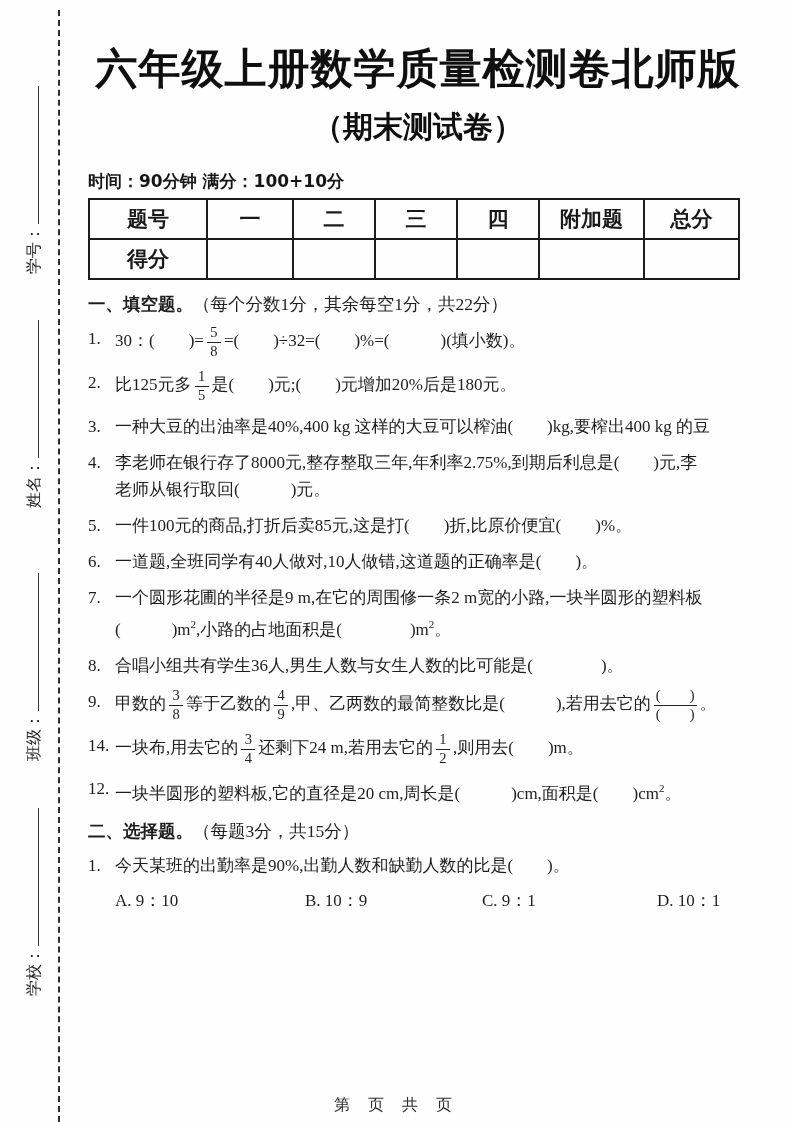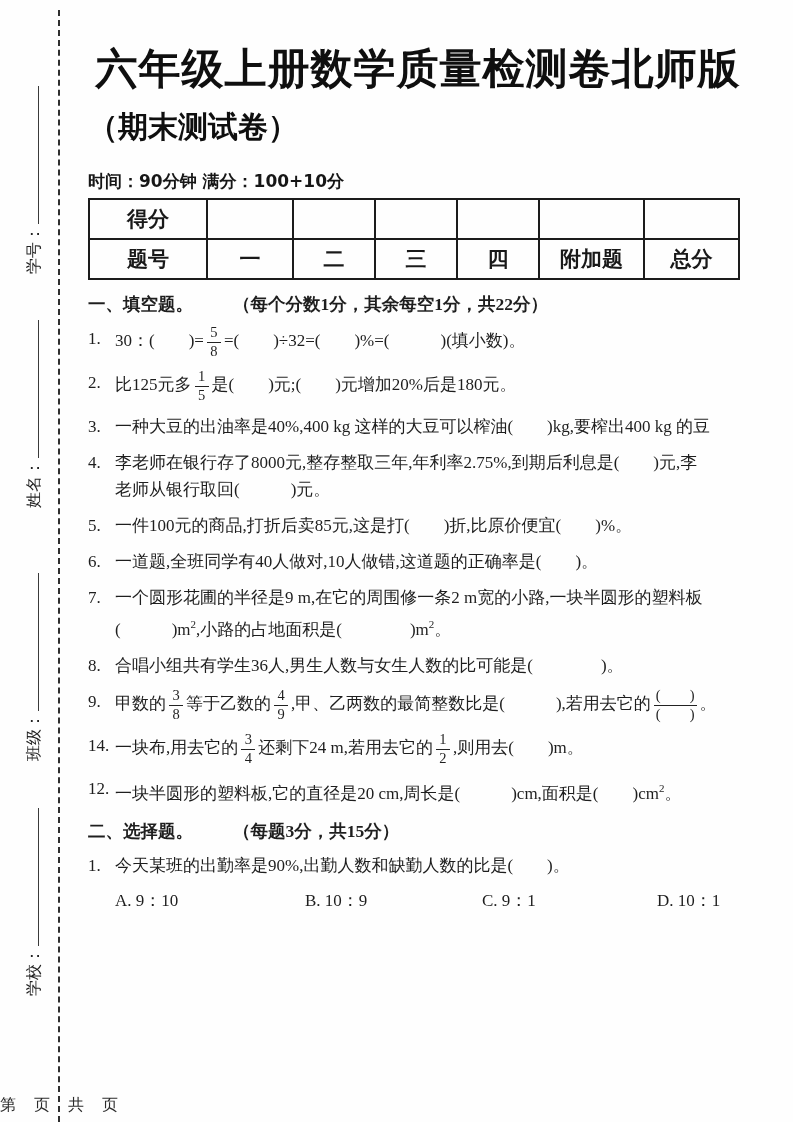--- a/index.html
+++ b/index.html
@@ -11,49 +11,49 @@
   .fold-line { position:absolute; left:58px; top:10px; height:1112px; border-left:2px dashed #2e2e2e; }
   .sb-unit { position:absolute; left:24px; width:26px; }
   .sb-rot { transform-origin:left top; transform:rotate(-90deg) translateX(-100%); white-space:nowrap;
             font-size:16px; color:#222; display:block; width:196px; }
   .sb-line { display:inline-block; width:138px; height:13px; border-bottom:1.6px solid #3a3a3a; margin-left:2px; }
 
   
   .main { position:absolute; left:88px; top:0; width:660px; }
   .title { text-align:center; margin-top:45px; font-family:"DejaVu Sans","Liberation Sans",sans-serif;
            font-weight:900; font-size:42px; letter-spacing:1px; color:#0f0f0f; line-height:1.15; }
-  .subtitle { margin-top:14px; font-family:"DejaVu Sans","Liberation Sans",sans-serif;
+  .subtitle { text-align:center; margin-top:14px; font-family:"DejaVu Sans","Liberation Sans",sans-serif;
               font-weight:900; font-size:30px; color:#0f0f0f; }
   .meta { margin-top:22px; font-family:"DejaVu Sans","Liberation Sans",sans-serif;
           font-weight:700; font-size:17px; color:#161616; padding-right:2px; }
 
   table.score { width:650px; border-collapse:collapse; margin-top:5px; table-layout:fixed; }
   table.score td { border:2px solid #1c1c1c; height:40px; text-align:center; vertical-align:middle;
                    font-size:21px; font-weight:700; color:#191919; }
 
   .sec-heading { margin-top:12px; font-size:17.5px; line-height:24px; }
   .sec-heading .hb { font-weight:700; }
-  .sec-heading .hn { font-weight:700;margin-left:40px; }
+  .sec-heading .hn { font-weight:400; }
 
   .q { display:flex; margin-top:9px; font-size:17px; }
   .qnum { flex:0 0 27px; line-height:27px; }
   .qbody { flex:1; line-height:27px; }
 
   .frac { display:inline-flex; flex-direction:column; align-items:center; vertical-align:middle;
           margin:0 3px; font-size:14.5px; line-height:1.1; }
   .frac .fbar { border-top:1.5px solid #222; width:100%; margin:1px 0; min-width:14px; }
   .frac span { padding:0 2px; }
   sup.s { font-size:11px; }
 
   .shape { display:inline-grid; vertical-align:middle; margin:0 5px; }
   .shape .cell { border:1px solid #4a4a4a; margin:-0.5px; background:#fdfdfd; }
 
   .options { display:grid; grid-template-columns:190px 177px 175px auto; margin-top:8px; line-height:27px; }
 
-  .footer { position:absolute; bottom:6px; left:0; width:100%; 
+  .footer { position:absolute; bottom:6px; left:0; width:100%; text-align:center;
             font-size:16px; letter-spacing:7px; color:#2b2b2b; }
 </style>
 </head>
 <body>
 
 <div class="page">
 
   <div class="fold-line"></div>
 
   <div class="sb-unit" style="top:78px">
@@ -79,36 +79,36 @@
         <col style="width:118px">
           <col style="width:86px">
           <col style="width:82px">
           <col style="width:82px">
         <col style="width:82px">
           <col style="width:105px">
           <col style="width:95px">
       </colgroup>
       <tbody>
           <tr>
+        <td>题号</td>
+        <td>一</td>
+        <td>二</td>
+        <td>三</td>
+        <td>四</td>
+        <td>附加题</td>
+        <td>总分</td>
+      </tr>
+      <tr>
         <td>得分</td>
         <td></td>
         <td></td>
         <td></td>
         <td></td>
         <td></td>
         <td></td>
-      </tr>
-      <tr>
-        <td>题号</td>
-        <td>一</td>
-        <td>二</td>
-        <td>三</td>
-        <td>四</td>
-        <td>附加题</td>
-        <td>总分</td>
       </tr>
     </tbody>
       </table>
 
     <div id="questions-area">
         <div class="sec-heading"><span class="hb">一、填空题。</span><span class="hn">（每个分数1分，其余每空1分，共22分）</span></div>
         <div class="q">
           <span class="qnum">1.</span>
           <div class="qbody"><span>30：(　　)=</span><span class="frac">
               <span>5</span>

